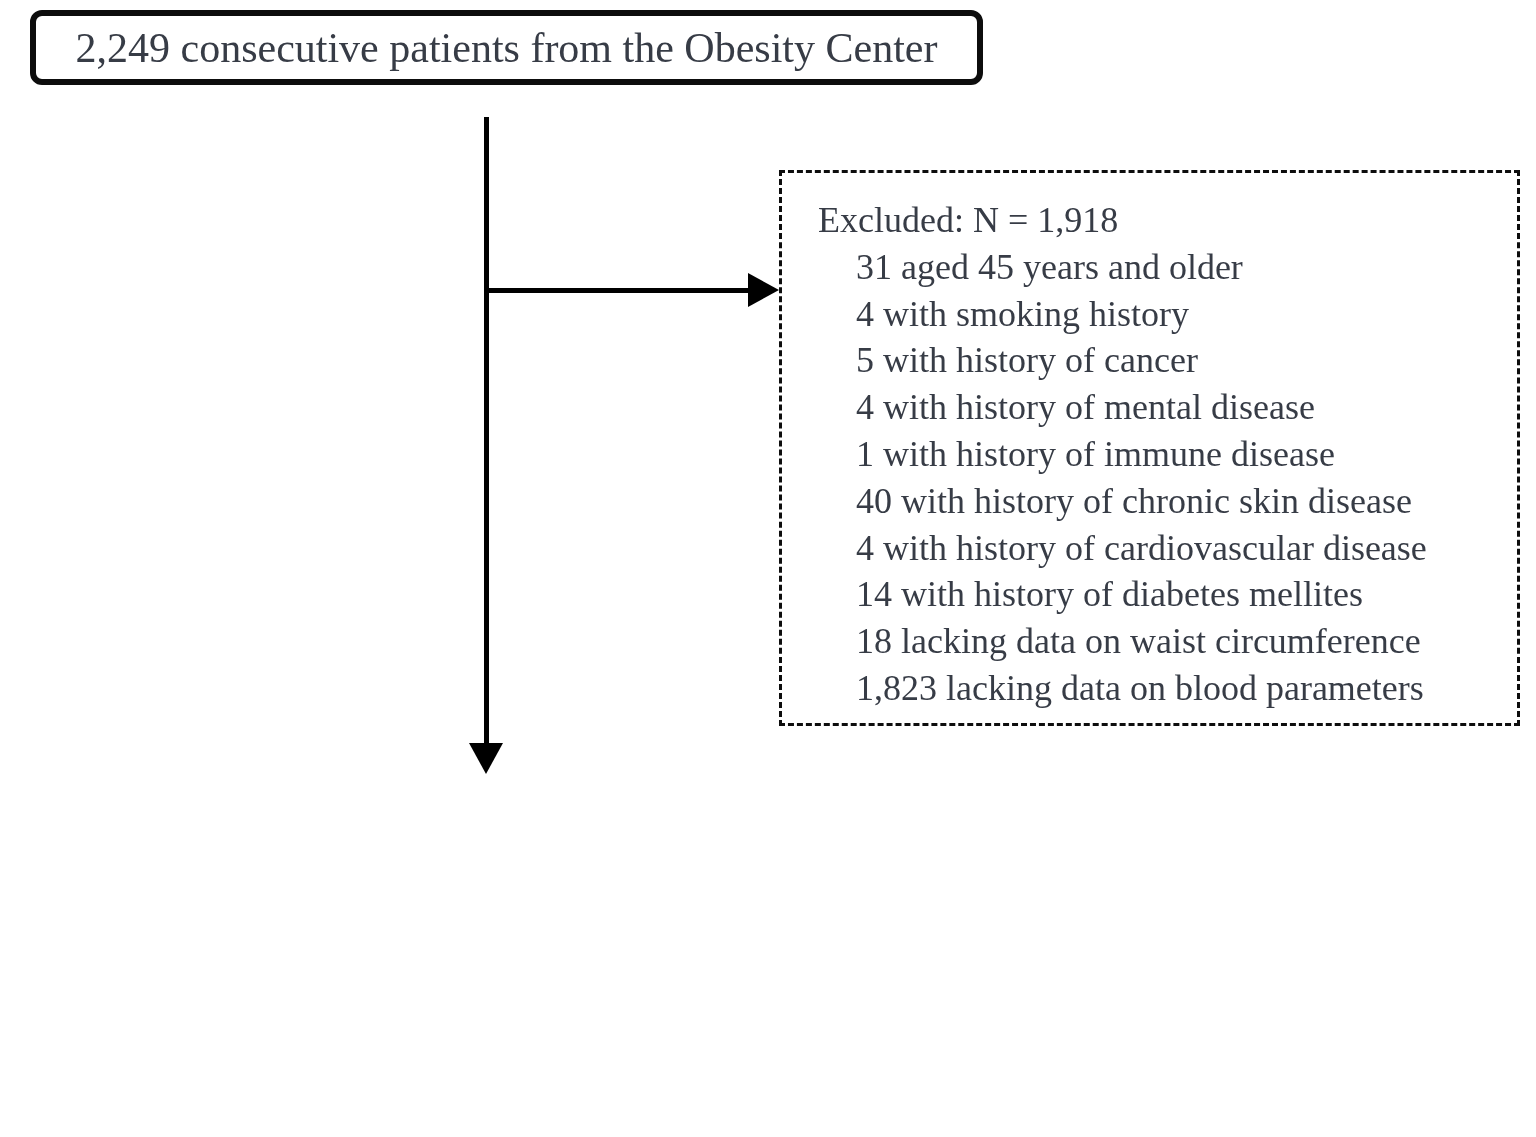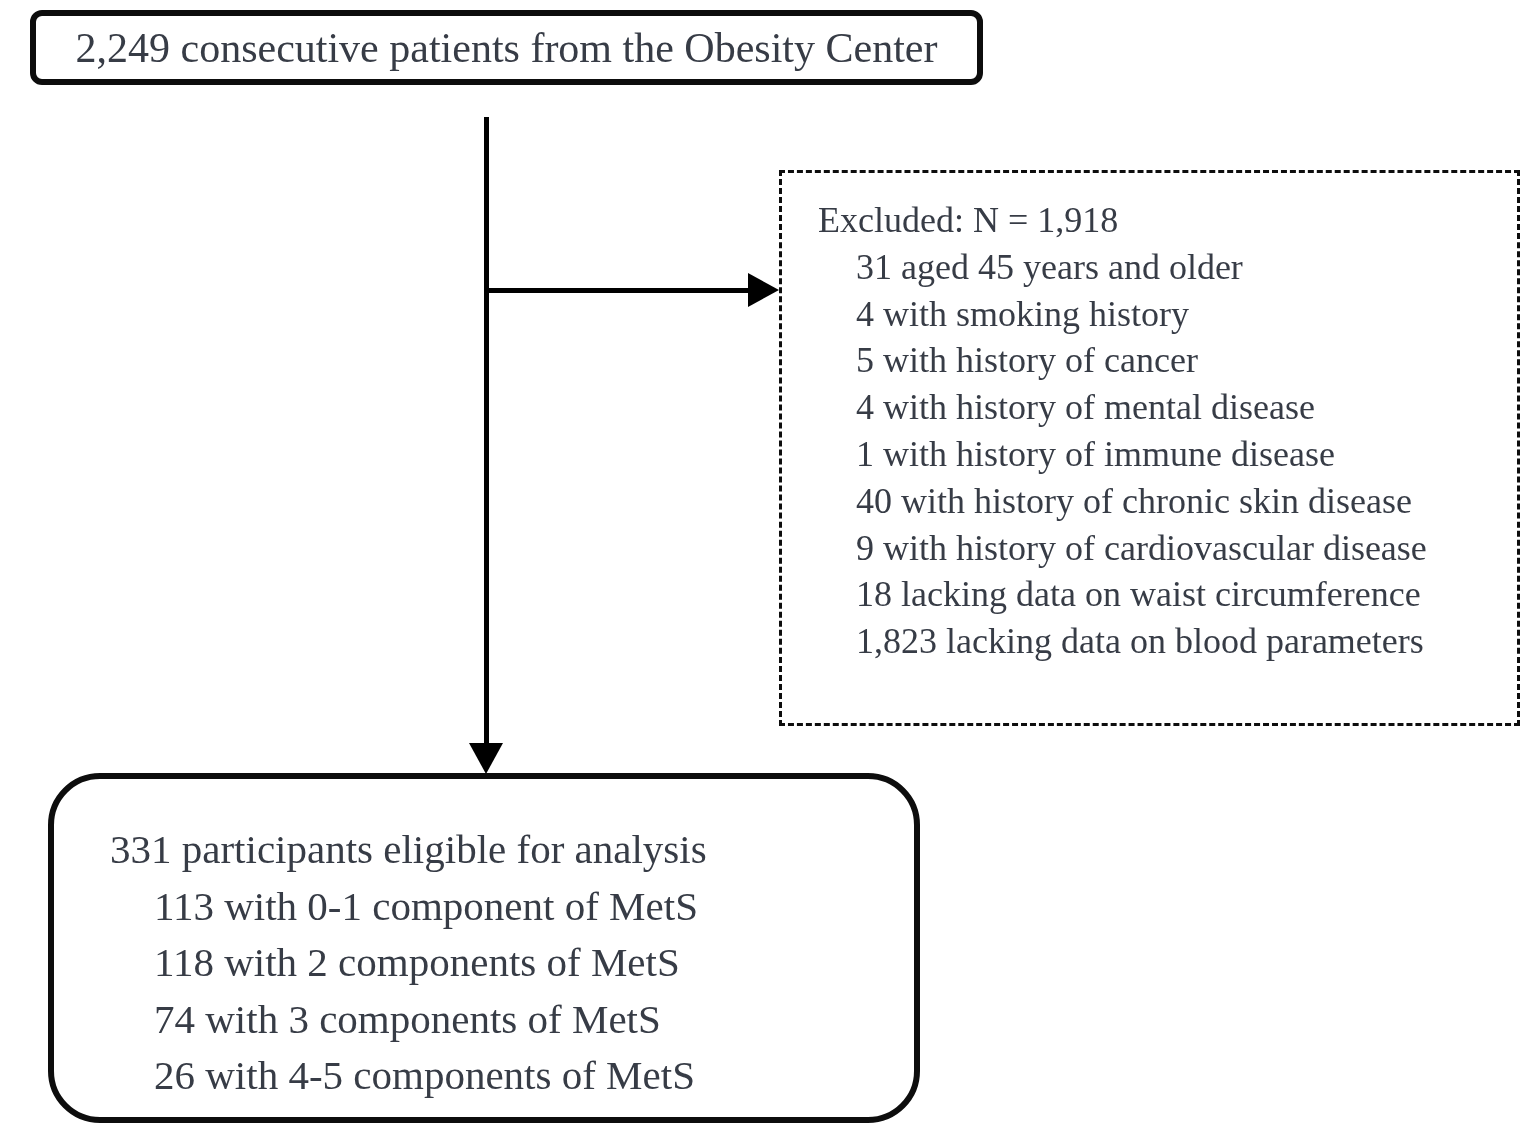--- a/index.html
+++ b/index.html
@@ -100,26 +100,20 @@
   <div class="arrow-down"></div>
 
   <div class="box excluded-box">
     <div class="line-item">Excluded: N = 1,918</div>
     <div class="line-item indent">31 aged 45 years and older</div>
     <div class="line-item indent">4 with smoking history</div>
     <div class="line-item indent">5 with history of cancer</div>
     <div class="line-item indent">4 with history of mental disease</div>
     <div class="line-item indent">1 with history of immune disease</div>
     <div class="line-item indent">40 with history of chronic skin disease</div>
-    <div class="line-item indent">9 with history of cardiovascular disease</div>
+    <div class="line-item indent">4 with history of cardiovascular disease</div>
+    <div class="line-item indent">14 with history of diabetes mellites</div>
     <div class="line-item indent">18 lacking data on waist circumference</div>
     <div class="line-item indent">1,823 lacking data on blood parameters</div>
   </div>
 
-  <div class="box eligible-box">
-    <div class="line-item">331 participants eligible for analysis</div>
-    <div class="line-item indent">113 with 0-1 component of MetS</div>
-    <div class="line-item indent">118 with 2 components of MetS</div>
-    <div class="line-item indent">74 with 3 components of MetS</div>
-    <div class="line-item indent">26 with 4-5 components of MetS</div>
-  </div>
 
 </div>
 
 </body></html>

